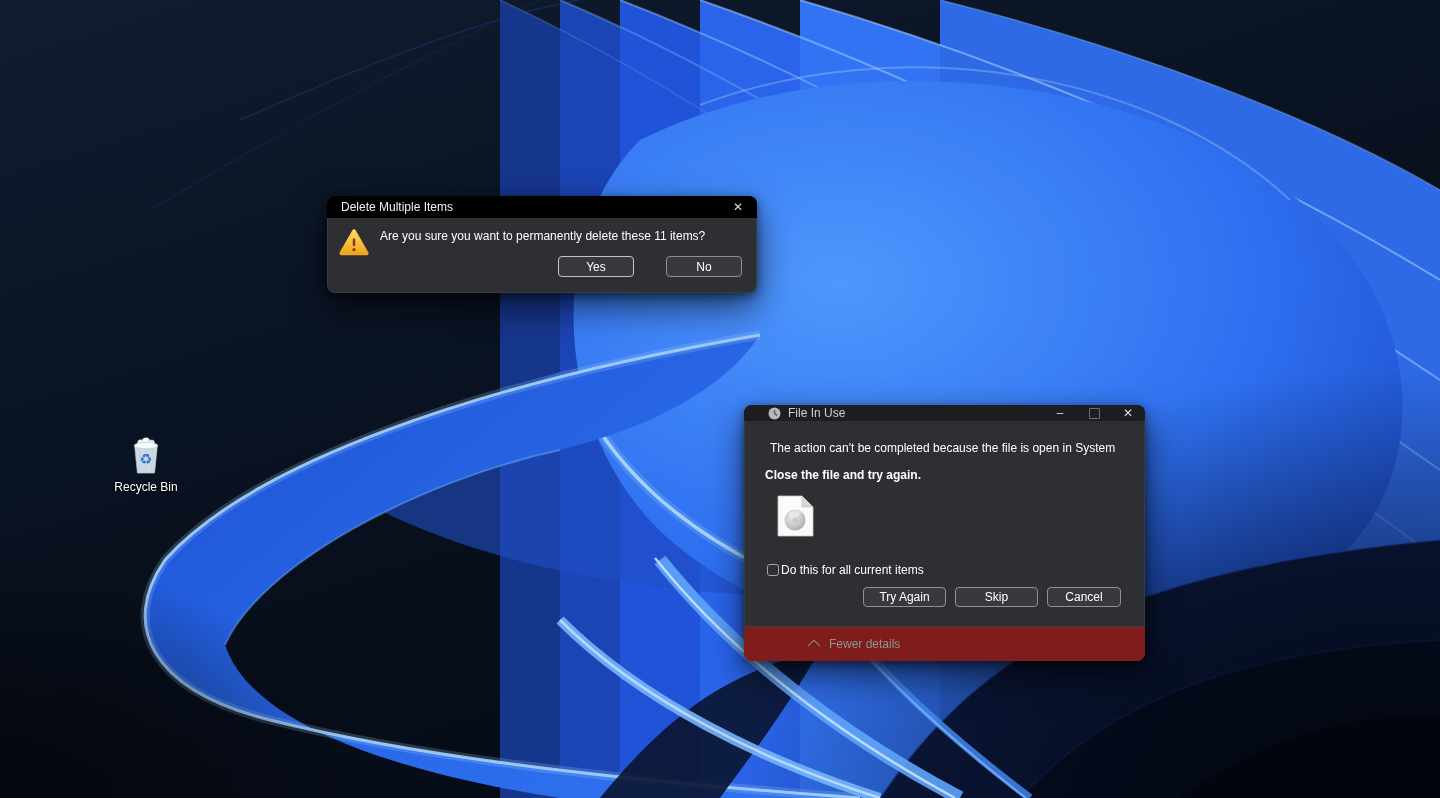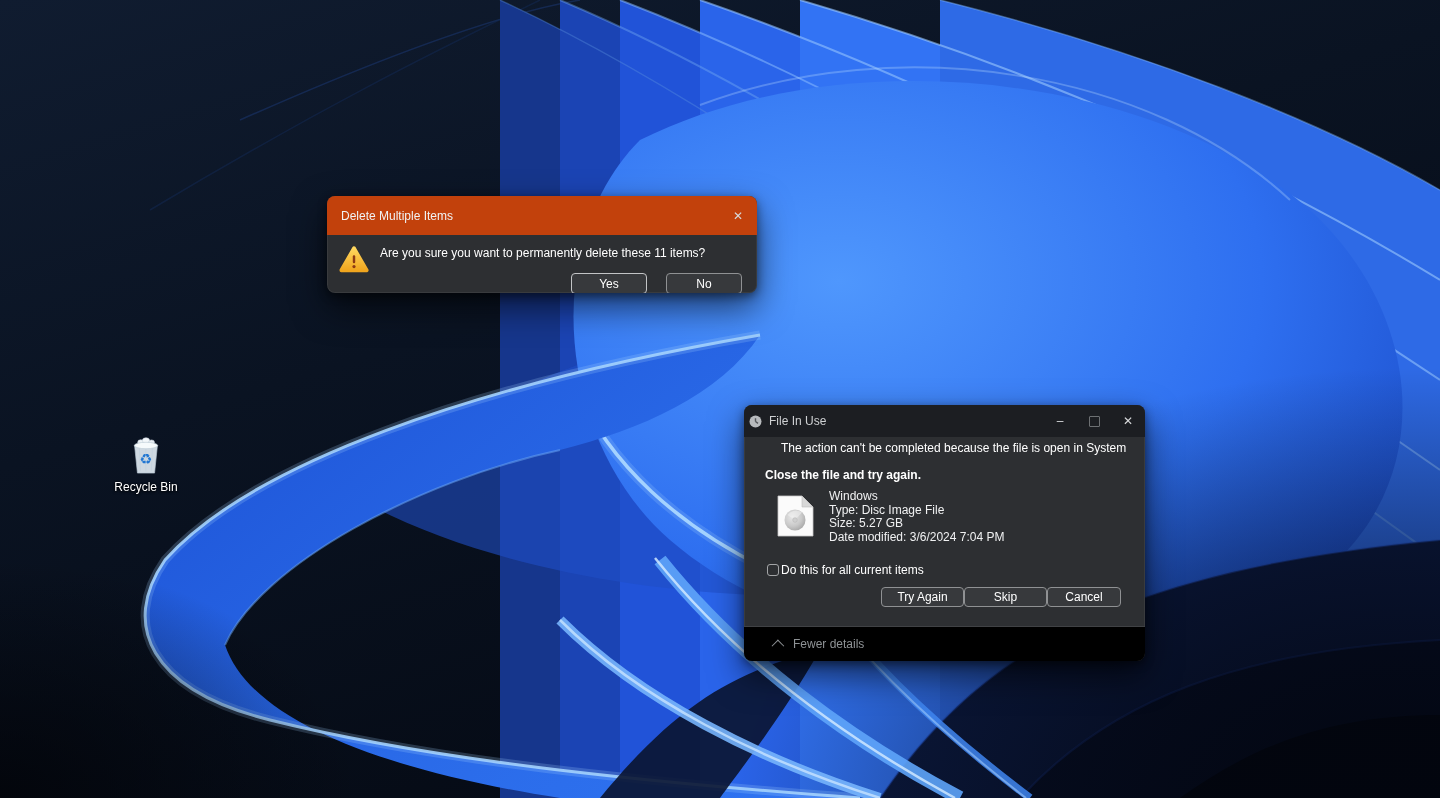--- a/index.html
+++ b/index.html
@@ -17,22 +17,22 @@
   
   .win-dialog {
     position: absolute;
     background: #2d2f32;
     border-radius: 8px;
     box-shadow: 0 14px 34px rgba(0,0,0,.6), 0 3px 10px rgba(0,0,0,.45), inset 0 0 0 1px rgba(255,255,255,.06);
     color: #ffffff;
     overflow: hidden;
   }
   .titlebar {
-    height: 39px;
-    background: #c2410c;
+    height: 22px;
+    background: #000000;
     display: flex; align-items: center;
     font-size: 12px;
     user-select: none;
   }
   .titlebar .title { color: #f1f2f3; }
   .tb-controls { margin-left: auto; display: flex; height: 100%; }
   .tb-btn {
     width: 38px; height: 100%;
     display: flex; align-items: center; justify-content: center;
     color: #d7d9db; font-size: 12px; line-height: 1;
@@ -53,47 +53,47 @@
     padding: 0;
   }
   .btn.default { border-color: #c2c4c6; }
 
   
   #delete-dialog { left: 327px; top: 196px; width: 430px; height: 97px; }
   #delete-dialog .titlebar { padding-left: 14px; }
   #delete-dialog .dlg-body { position: relative; height: 70px; }
   #delete-dialog .warn-icon { position: absolute; left: 12px; top: 10px; width: 30px; height: 29px; }
   #delete-dialog .msg { position: absolute; left: 53px; top: 11px; font-size: 12px; color: #ffffff; }
-  #delete-dialog .btn-row { position: absolute; right: 15px; bottom: 11px; display: flex; gap: 19px; }
+  #delete-dialog .btn-row { position: absolute; right: 15px; bottom: 11px; display: flex; gap: 32px; }
   #delete-dialog .btn { width: 76px; height: 21px; }
 
   
   #file-in-use-dialog { left: 744px; top: 405px; width: 401px; height: 256px; }
-  #file-in-use-dialog .titlebar { height: 32px; background: #1c1e22; padding-left: 5px; justify-content: center; }
+  #file-in-use-dialog .titlebar { height: 16px; background: #1c1e22; padding-left: 24px; justify-content: center; }
   #file-in-use-dialog .titlebar .title { color: #cfd1d3; margin-left: 7px; }
   #file-in-use-dialog .tb-btn { width: 34px; }
-  .fiu-line1 { position: absolute; left: 37px; top: 36px; font-size: 12px; color: #ffffff; }
+  .fiu-line1 { position: absolute; left: 26px; top: 36px; font-size: 12px; color: #ffffff; }
   .fiu-line2 { position: absolute; left: 21px; top: 63px; font-size: 12px; color: #ffffff; font-weight: bold; }
   .fiu-fileicon { position: absolute; left: 33px; top: 90px; width: 37px; height: 42px; }
   .fiu-details { position: absolute; left: 85px; top: 85px; font-size: 12px; line-height: 13.5px; color: #f0f1f2; }
   .fiu-checkrow { position: absolute; left: 23px; top: 158px; display: flex; align-items: center; }
   .checkbox {
     width: 12px; height: 12px; box-sizing: border-box;
     border: 1px solid #a3a5a7; border-radius: 3px; background: transparent;
     display: inline-block;
   }
   .fiu-checkrow .cb-label { margin-left: 2px; font-size: 12px; color: #ffffff; }
-  .fiu-btnrow { position: absolute; top: 182px; right: 24px; display: flex; }
+  .fiu-btnrow { position: absolute; top: 182px; right: 24px; display: flex; gap: 9px; }
   .fiu-btnrow .btn { width: 83px; height: 20px; }
   .fiu-btnrow .btn:last-child { width: 74px; }
   .fiu-divider { position: absolute; left: 0; right: 0; top: 221px; height: 1px; background: #404245; }
   .fiu-footer {
     position: absolute; left: 0; right: 0; top: 222px; bottom: 0;
-    background: #000000;
-    display: flex; align-items: center;
+    background: #7f1d1d;
+    display: flex; align-items: center; padding-left: 36px;
   }
   .chevron-up {
     width: 8px; height: 8px;
     border-top: 1.6px solid #8f9396; border-right: 1.6px solid #8f9396;
     transform: rotate(-45deg) translateY(2px);
     margin-left: 28px;
     display: inline-block;
   }
   .fewer-label { margin-left: 12px; font-size: 12px; color: #8f9396; }
 
@@ -243,26 +243,20 @@
         <stop offset="1" stop-color="#9c9c9c"></stop>
       </radialGradient>
     </defs>
     <path d="M1,1 L25,1 L36,12 L36,41 L1,41 Z" fill="#fbfbfb" stroke="#c8c8c8" stroke-width="0.8"></path>
     <path d="M25,1 L25,12 L36,12 Z" fill="#d8d8d8" stroke="#bdbdbd" stroke-width="0.6"></path>
     <circle cx="18" cy="25" r="10.5" fill="url(#discGrad)"></circle>
     <path d="M10.5,20 A10.5,10.5 0 0,1 25,17.5 L18,25 Z" fill="#f2f2f2" opacity="0.55"></path>
     <circle cx="18" cy="25" r="2.3" fill="#cfcfcf" stroke="#b3b3b3" stroke-width="0.5"></circle>
   </svg>
 
-  <div class="fiu-details">
-    <div>Windows</div>
-    <div>Type: Disc Image File</div>
-    <div>Size: 5.27 GB</div>
-    <div>Date modified: 3/6/2024 7:04 PM</div>
-  </div>
 
   <div class="fiu-checkrow">
     <span class="checkbox"></span>
     <span class="cb-label">Do this for all current items</span>
   </div>
 
   <div class="fiu-btnrow">
     <button class="btn">Try Again</button>
     <button class="btn">Skip</button>
     <button class="btn">Cancel</button>

